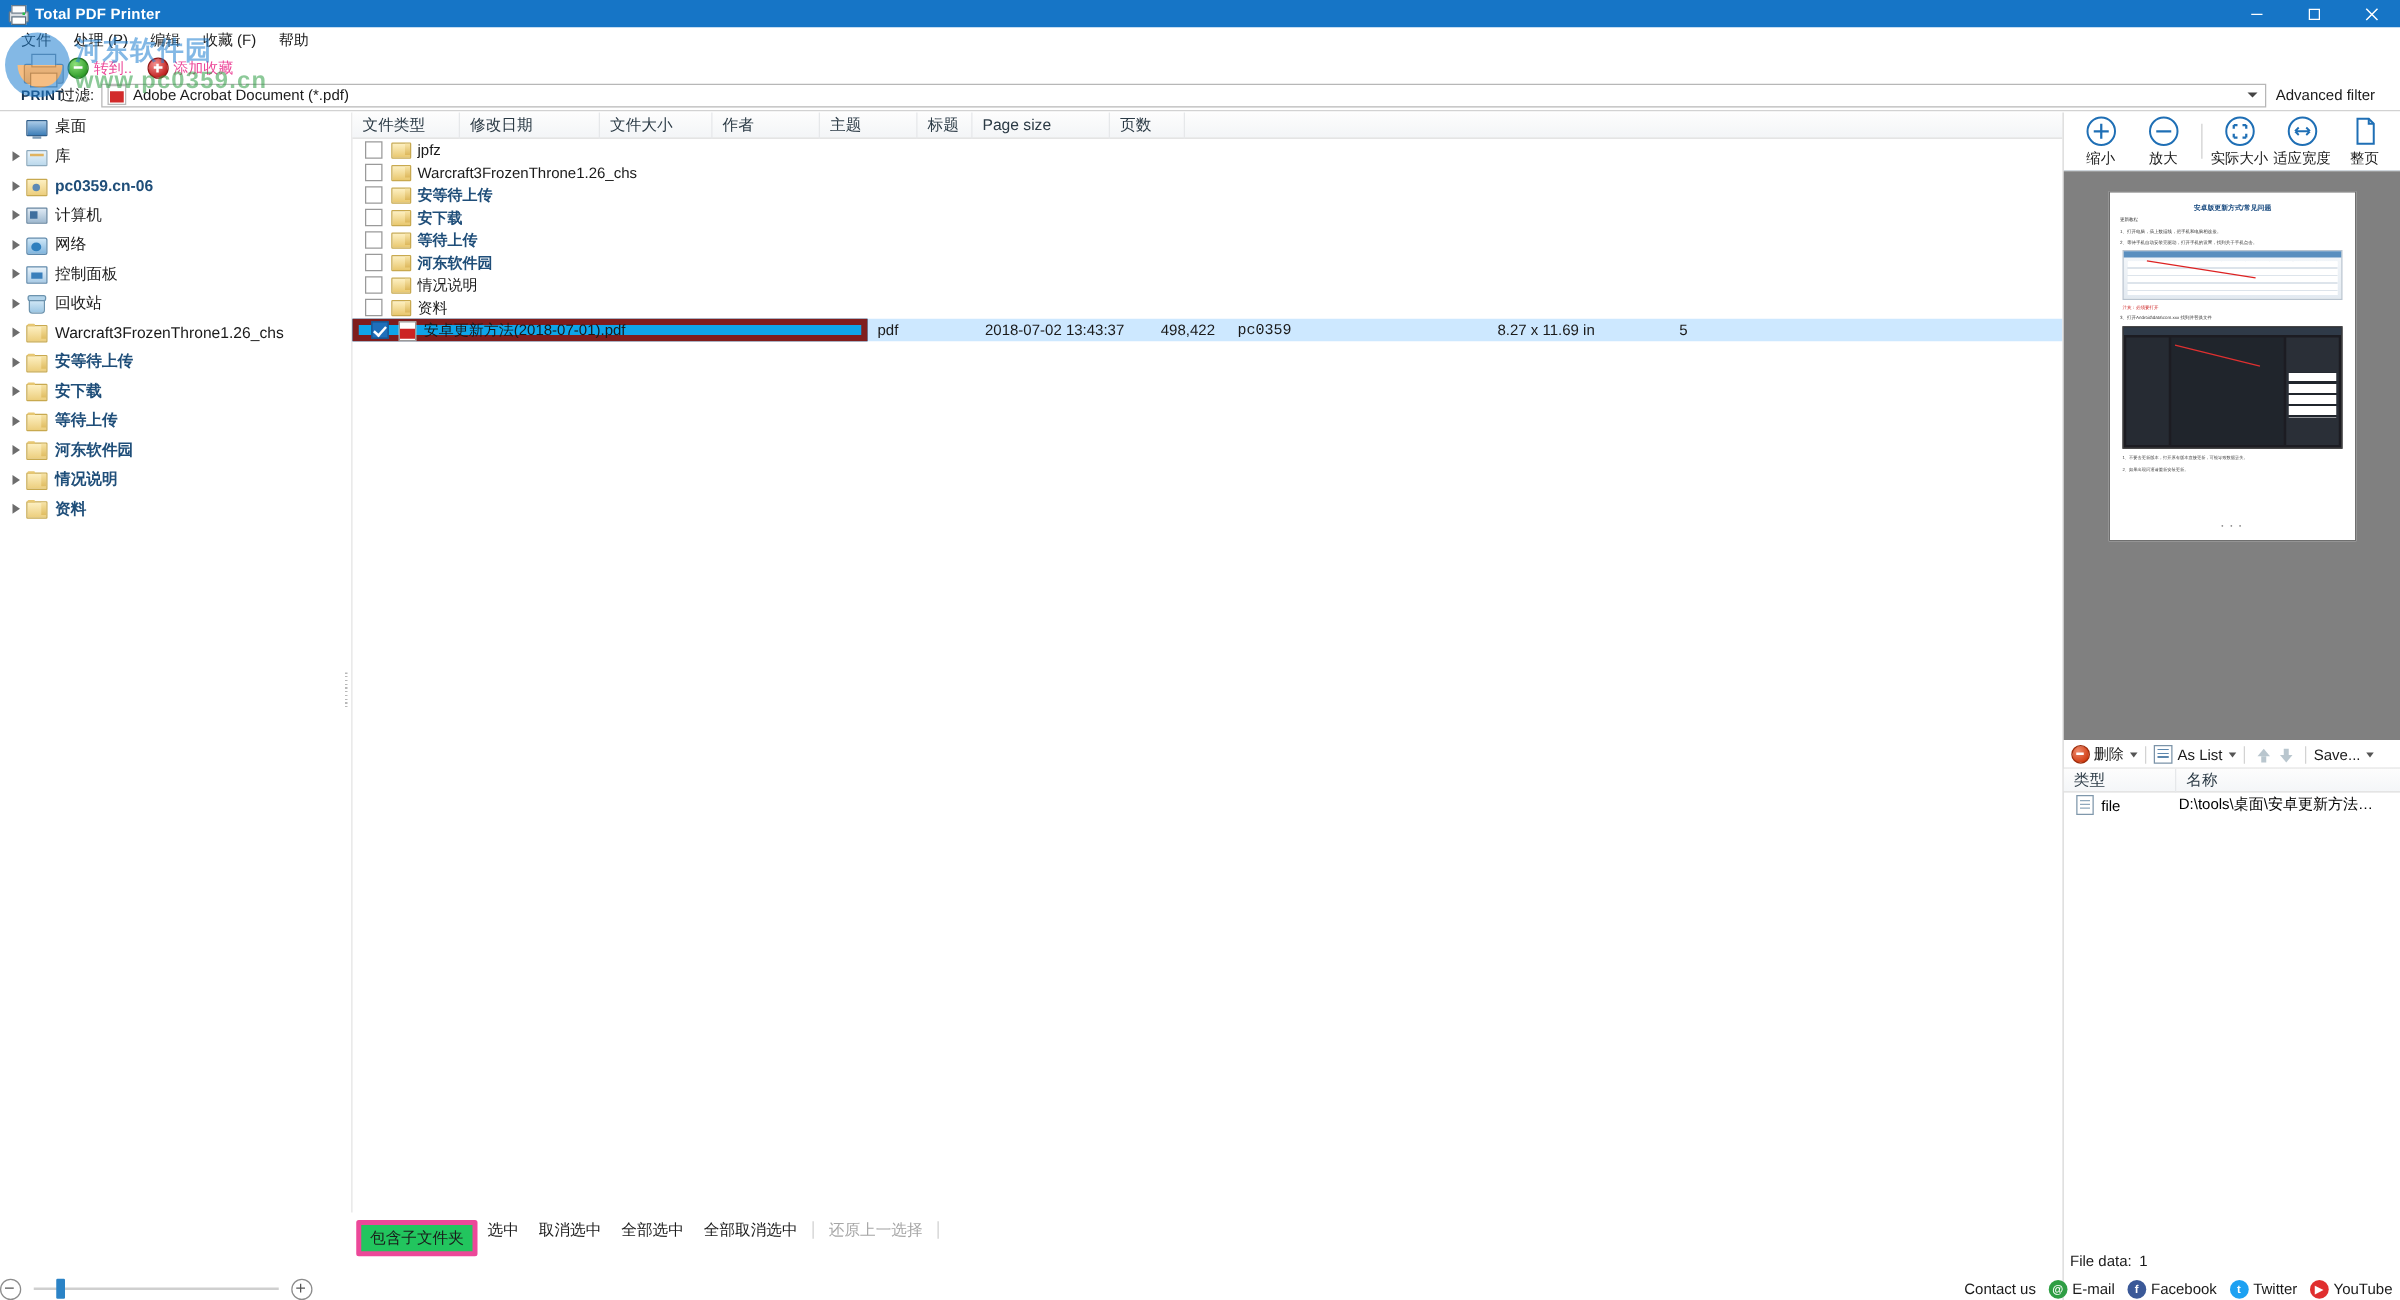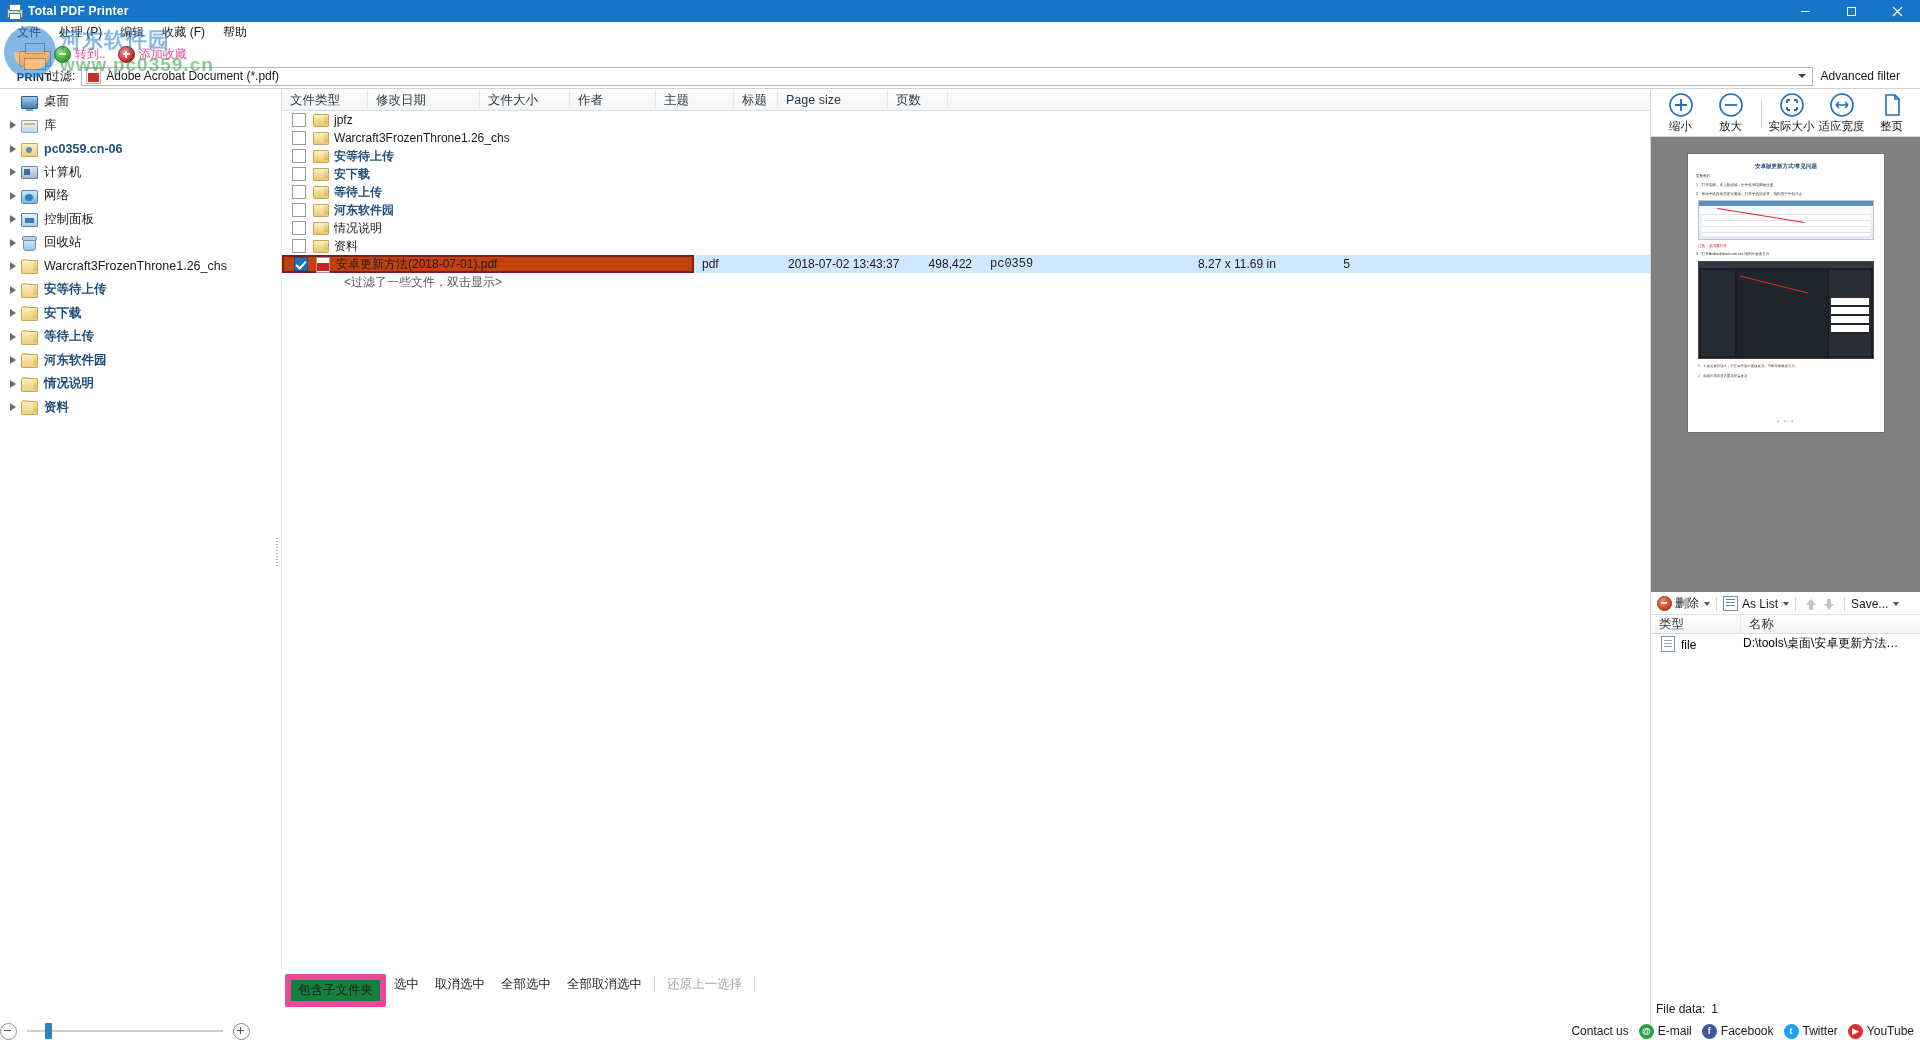--- a/index.html
+++ b/index.html
@@ -254,21 +254,21 @@
     border-left: 4px solid transparent; border-right: 4px solid transparent; border-bottom: 5px solid #3e587a;
   }
   .fl-body { position: absolute; left: 0; top: 21px; width: 1368px; bottom: 0; }
   .fl-row {
     height: 18px; display: flex; align-items: center; font-size: 12px; box-sizing: border-box;
   }
   .fl-row.selected {
     background: #cde8ff;
   }
   .fl-row.selected .fl-name-cell {
-    border: 2px solid #7f1d1d; background: #c2410c; box-sizing: border-box;
+    border: 5px solid #7f1d1d; background: #0ea5e9; box-sizing: border-box;
   }
   .fl-check {
     width: 14px; height: 14px; border: 1px solid #9a9a9a; background: #fff; margin-left: 10px;
     margin-right: 6px; flex: none; position: relative; box-sizing: border-box;
   }
   .fl-check.checked { background: #1f6fba; border-color: #15538d; }
   .fl-check.checked::after {
     content: ""; position: absolute; left: 3px; top: 1px; width: 4px; height: 8px;
     border: solid #ffffff; border-width: 0 2px 2px 0; transform: rotate(42deg);
   }
@@ -297,21 +297,21 @@
 
   
   .listbottom {
     position: absolute; left: 281px; top: 972px; width: 1368px; height: 24px;
     display: flex; align-items: center; padding-left: 4px; box-sizing: border-box;
   }
   .lb-btn {
     font-size: 12.5px; color: #1a1a1a; padding: 3px 8px; white-space: nowrap;
   }
   .lb-btn.pressed {
-    background: #15803d; border: 6px solid #ec4899; border-radius: 2px; padding: 2px 7px; margin-top: 12px;
+    background: #22c55e; border: 4px solid #ec4899; border-radius: 2px; padding: 2px 7px; margin-top: 12px;
   }
   .lb-btn.disabled { color: #a6a6a6; }
   .lb-sep { width: 1px; height: 14px; background: #cfcfcf; margin: 0 4px; }
   .searchbox {
     position: absolute; right: 70px; top: 972px; width: 112px; height: 19px;
     border: 1px solid #7b9fc4; background: #ffffff; box-sizing: border-box;
     display: flex; align-items: center; padding-left: 4px;
   }
   .searchbox .ph { font-size: 12px; color: #8c8c8c; }
 
@@ -874,21 +874,20 @@
           </div>
           <div class="cell" style="width: 86px; padding-left: 8px;">pdf</div>
           <div class="cell" style="width: 112px; padding-left: 8px;">2018-07-02 13:43:37</div>
           <div class="cell right" style="width: 90px;">498,422</div>
           <div class="cell" style="width: 86px; padding-left: 8px; font-family: Liberation Mono, monospace;">pc0359</div>
           <div class="cell" style="width: 78px; padding-left: 8px;"></div>
           <div class="cell" style="width: 44px; padding-left: 8px;"></div>
           <div class="cell" style="width: 110px; padding-left: 8px;">8.27 x 11.69 in</div>
           <div class="cell right" style="width: 60px;">5</div>
         </div>
-        <div class="fl-hint">&lt;过滤了一些文件，双击显示&gt;</div>
       </div>
   </div>
 
   <div class="listbottom" id="listbottom">
       <div class="lb-btn pressed">包含子文件夹</div>
       <div class="lb-btn ">选中</div>
       <div class="lb-btn ">取消选中</div>
       <div class="lb-btn ">全部选中</div>
       <div class="lb-btn ">全部取消选中</div>
       <span class="lb-sep"></span>

